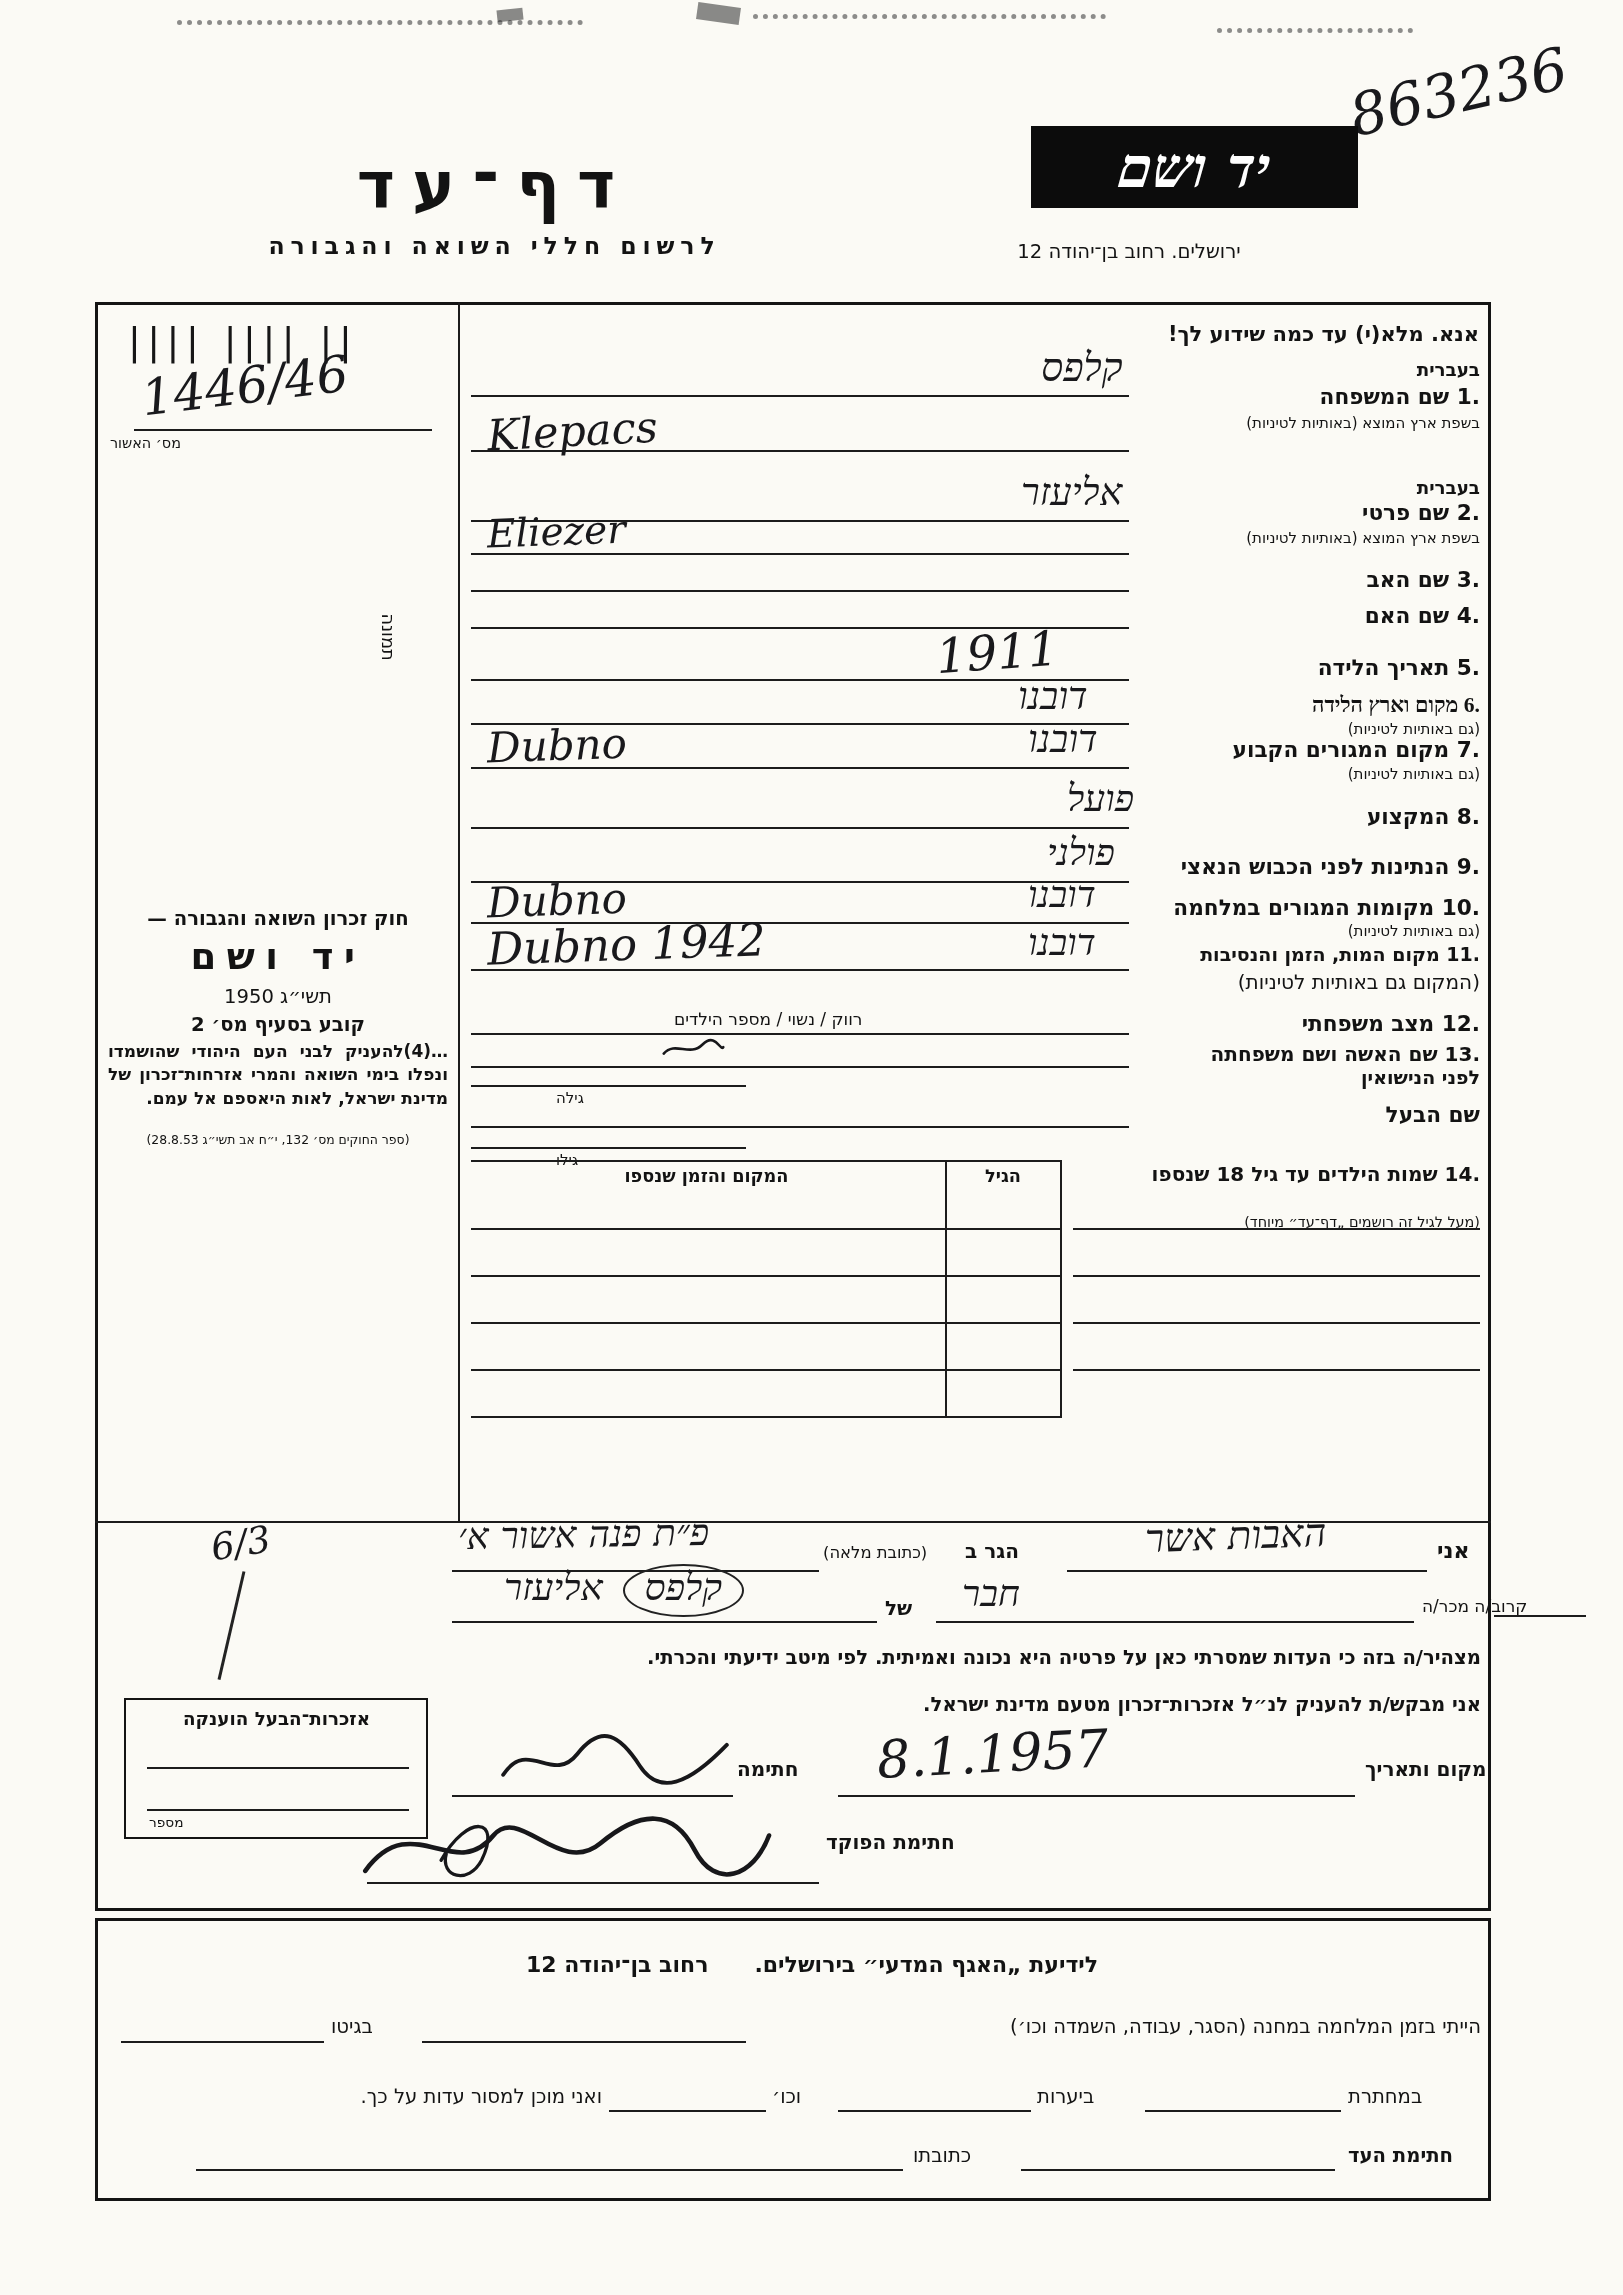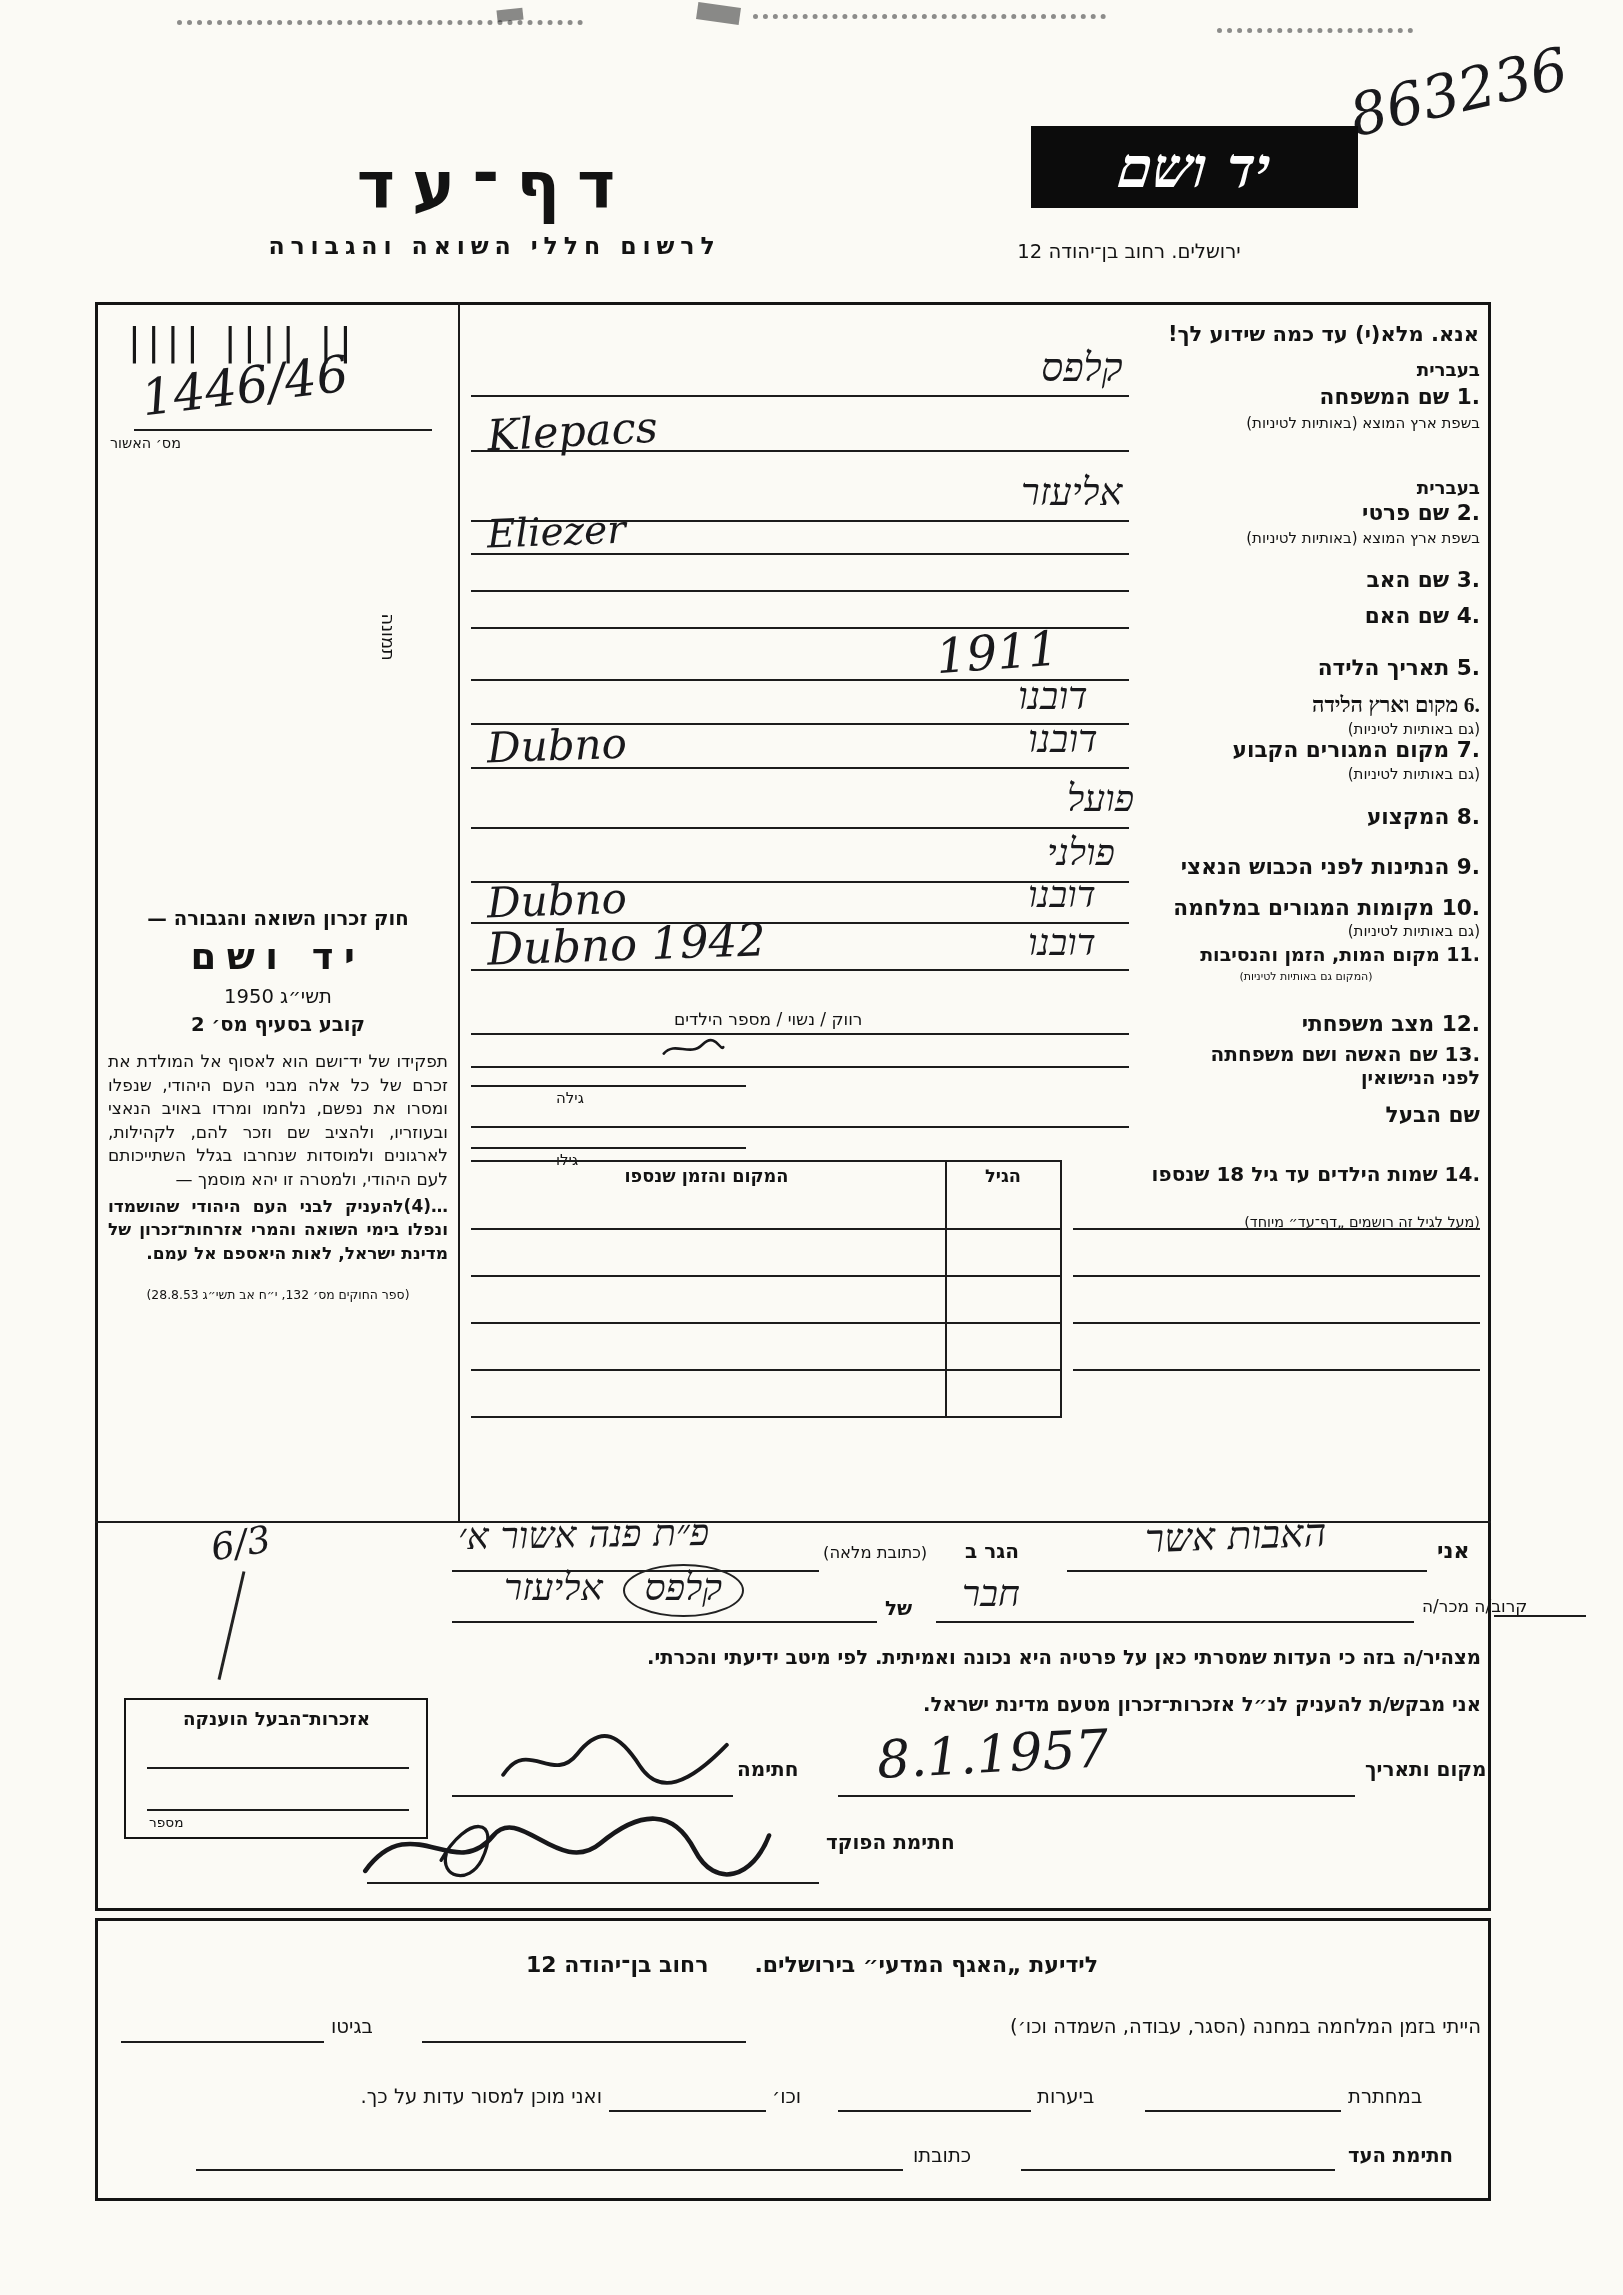--- a/index.html
+++ b/index.html
@@ -52,21 +52,20 @@
   <div class="line" style="left:134px;top:429px;width:298px;"></div>
   <div class="abs rtl" style="left:110px;top:435px;font-size:14.4px;">מס׳ האשור</div>
 
   <div class="abs rtl" style="left:364px;top:627px;font-size:17.7px;transform:rotate(90deg);">תמונה</div>
 
   <div class="abs rtl ctr" style="left:108px;top:907px;width:340px;">
     <div class="lbl" style="font-size:19.6px;">חוק זכרון השואה והגבורה —</div>
     <div class="lbl" style="font-size:37px;letter-spacing:10.5px;margin-top:5.2px;">יד ושם</div>
     <div style="font-size:19.6px;margin-top:6.5px;">תשי״ג 1950</div>
     <div class="lbl" style="font-size:19.6px;margin-top:5.2px;">קובע בסעיף מס׳ 2</div>
-    <div style="font-size:17px;line-height:1.38;margin-top:14.4px;text-align:justify;">תפקידו של יד־ושם הוא לאסוף אל המולדת את זכרם של כל אלה מבני העם היהודי, שנפלו ומסרו את נפשם, נלחמו ומרדו באויב הנאצי ובעוזריו, ולהציב שם וזכר להם, לקהילות, לארגונים ולמוסדות שנחרבו בגלל השתייכותם לעם היהודי, ולמטרה זו יהא מוסמך —</div>
     <div class="lbl" style="font-size:17px;line-height:1.38;margin-top:3.9px;text-align:justify;white-space:normal;">…(4)להעניק לבני העם היהודי שהושמדו ונפלו בימי השואה והמרי אזרחות־זכרון של מדינת ישראל, לאות היאספם אל עמם.</div>
     <div style="font-size:12.4px;margin-top:22px;">(ספר החוקים מס׳ 132, י״ח אב תשי״ג 28.8.53)</div>
   </div>
 
   <div class="abs rtl lbl" style="left:1021px;top:322px;width:458px;font-size:21px;">אנא. מלא(י) עד כמה שידוע לך!</div>
 
   <div class="abs rtl lbl" style="left:1132px;top:359px;width:348px;font-size:18.3px;">בעברית</div>
   <div class="abs rtl lbl" style="left:1132px;top:384px;width:348px;font-size:21.6px;">
     <span dir="ltr">1.</span> <span>שם המשפחה</span></div>
   <div class="abs rtl sub" style="left:1132px;top:414px;width:348px;font-size:15px;">בשפת ארץ המוצא (באותיות לטיניות)</div>
@@ -121,21 +120,21 @@
 
   <div class="abs rtl lbl" style="left:1132px;top:895px;width:348px;font-size:21.6px;">
     <span dir="ltr">10.</span> <span>מקומות המגורים במלחמה</span></div>
   <div class="abs rtl sub" style="left:1132px;top:922px;width:348px;font-size:15px;">(גם באותיות לטיניות)</div>
   <div class="line" style="left:471px;top:922px;width:658px;"></div>
   <div class="abs hw" style="left:487px;top:880px;font-size:42px;transform:rotate(-2deg);">Dubno</div>
   <div class="abs hw hw-heb" style="left:1028px;top:876px;font-size:37px;">דובנו</div>
 
   <div class="abs rtl lbl" style="left:1132px;top:943px;width:348px;font-size:19px;">
     <span dir="ltr">11.</span> <span>מקום המות, הזמן והנסיבות</span></div>
-  <div class="abs rtl sub" style="left:1132px;top:970px;width:348px;font-size:11px;text-align:center;">(המקום גם באותיות לטיניות)</div>
+  <div class="abs rtl sub" style="left:1132px;top:970px;width:348px;font-size:20px;">(המקום גם באותיות לטיניות)</div>
   <div class="line" style="left:471px;top:969px;width:658px;"></div>
   <div class="abs hw" style="left:487px;top:922px;font-size:45px;transform:rotate(-2deg);">Dubno  1942</div>
   <div class="abs hw hw-heb" style="left:1028px;top:924px;font-size:37px;">דובנו</div>
 
   <div class="abs rtl lbl" style="left:1132px;top:1011px;width:348px;font-size:21.6px;">
     <span dir="ltr">12.</span> <span>מצב משפחתי</span></div>
   <div class="abs rtl" style="left:674px;top:1009px;font-size:17px;">רווק / נשוי / מספר הילדים</div>
   <div class="line" style="left:471px;top:1033px;width:658px;"></div>
   <svg class="sig abs" style="left:661px;top:1038px;" width="65" height="22" viewBox="0 0 100 34">
     <path d="M4 24 C 22 4, 44 30, 64 10 S 92 22, 96 14" stroke-width="4"></path>

